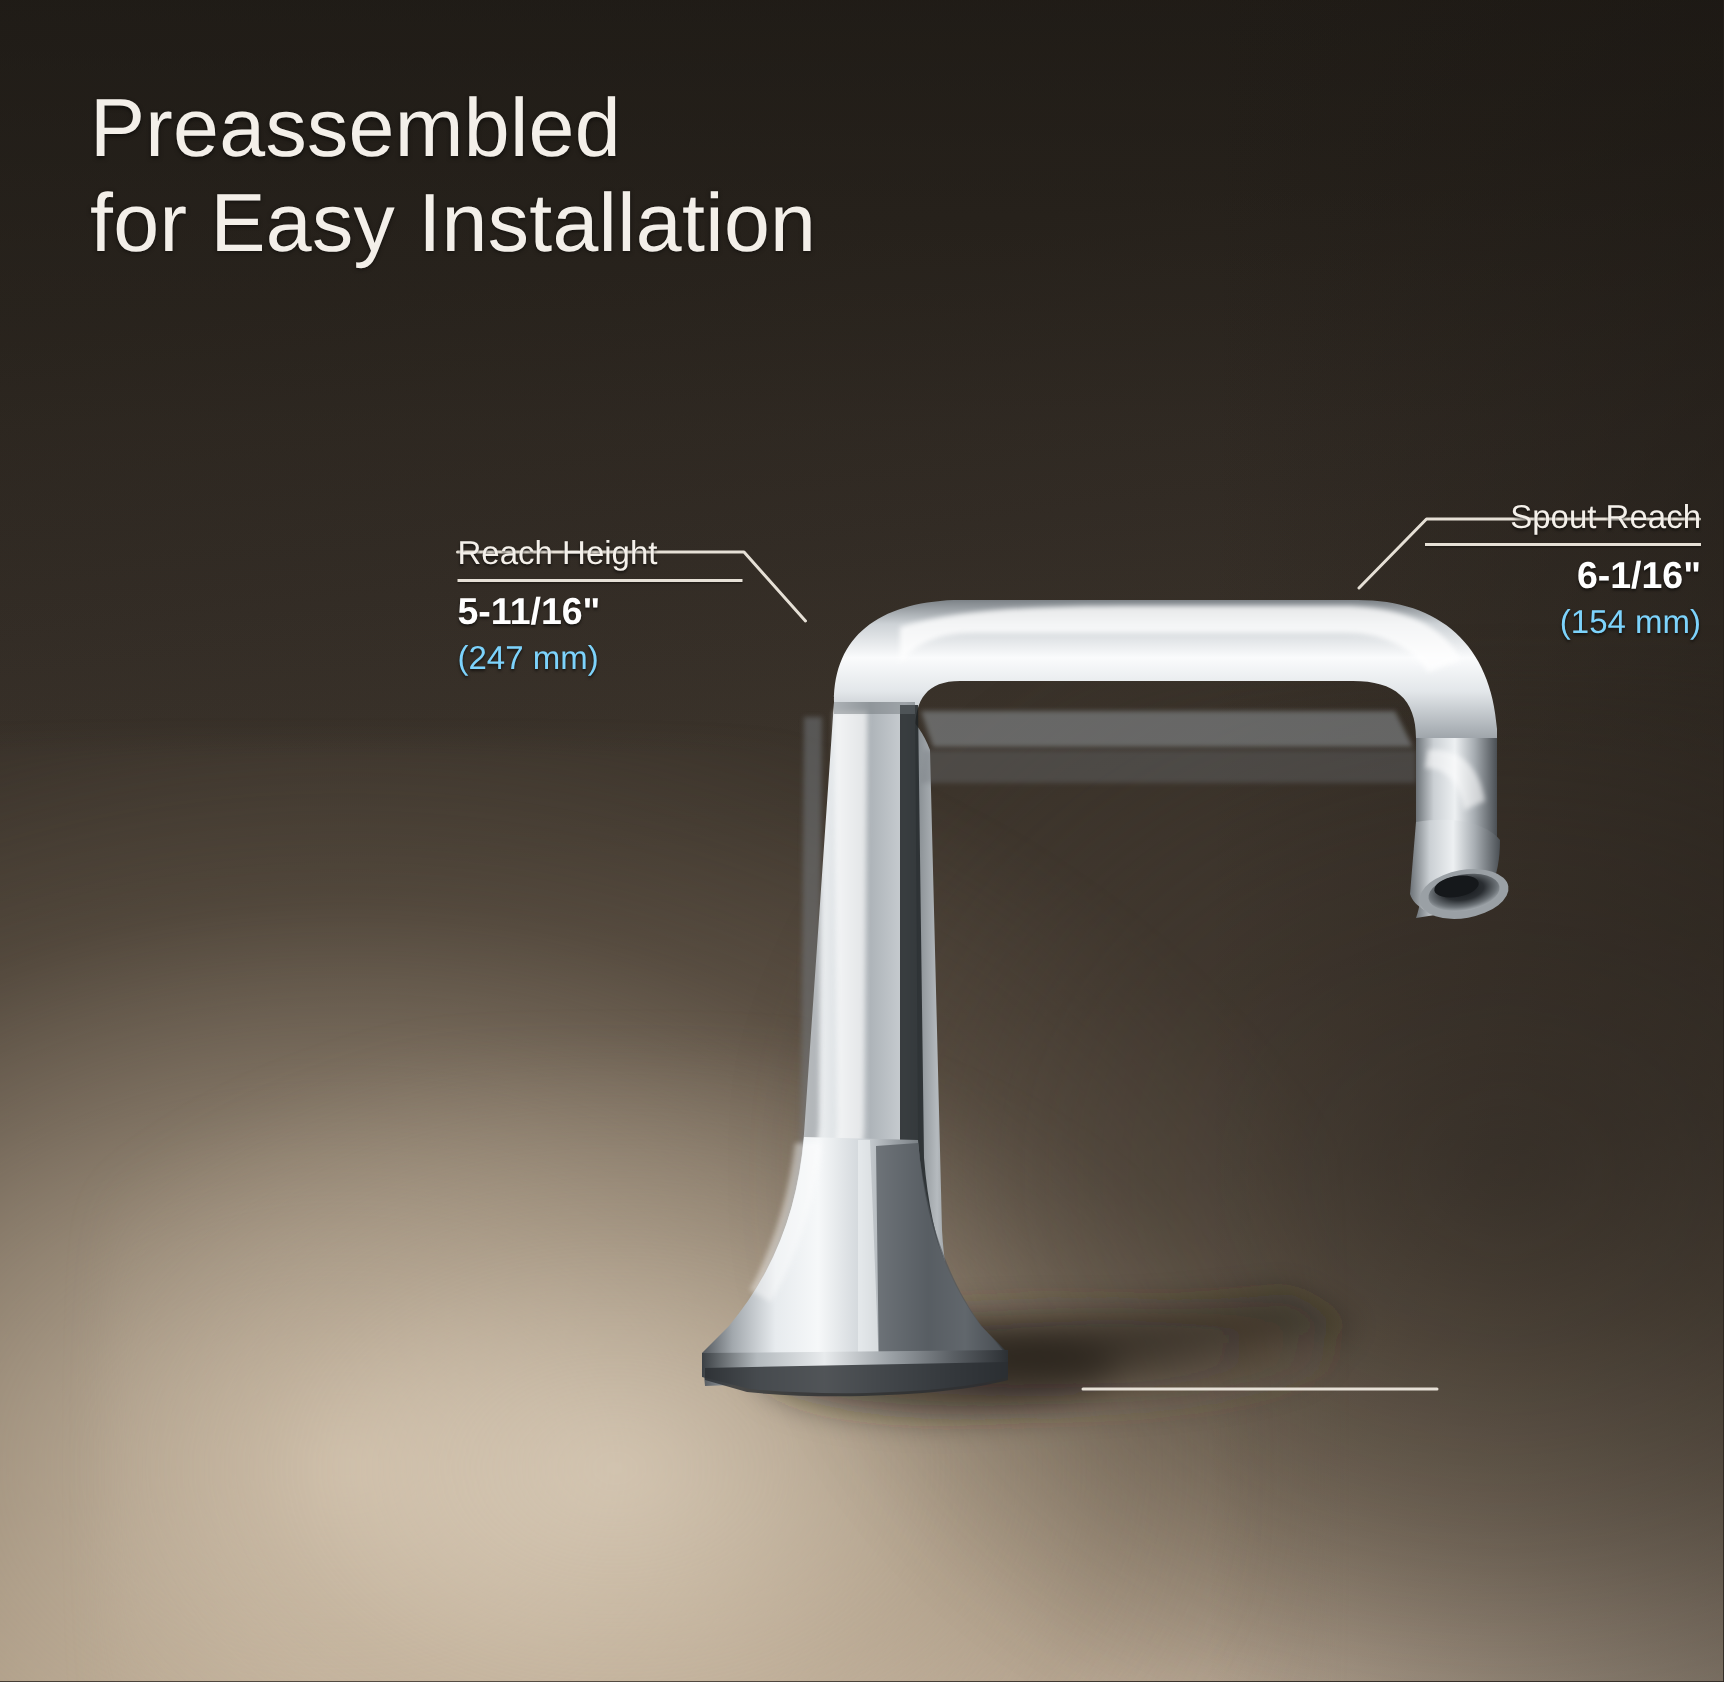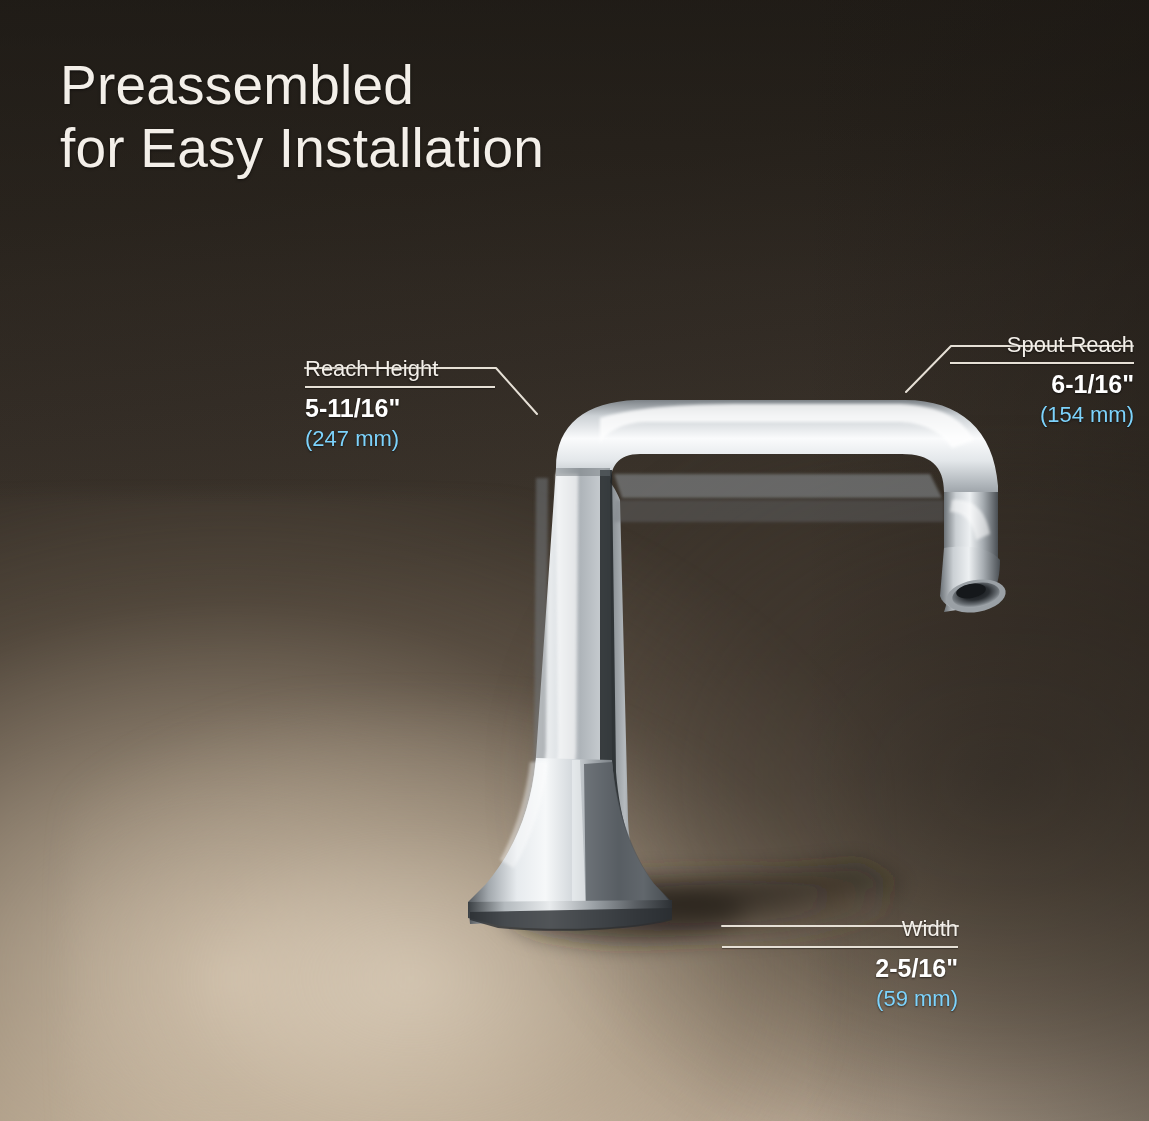--- a/index.html
+++ b/index.html
@@ -391,20 +391,14 @@
     <div class="metric">(247 mm)</div>
   </div>
 
   <div class="callout callout-reach">
     <div class="title">Spout Reach</div>
     <div class="rule"></div>
     <div class="value">6-1/16"</div>
     <div class="metric">(154 mm)</div>
   </div>
 
-  <div class="callout callout-width">
-    <div class="title">Width</div>
-    <div class="rule"></div>
-    <div class="value">2-5/16"</div>
-    <div class="metric">(59 mm)</div>
-  </div>
 
 </div>
 
 </body></html>

